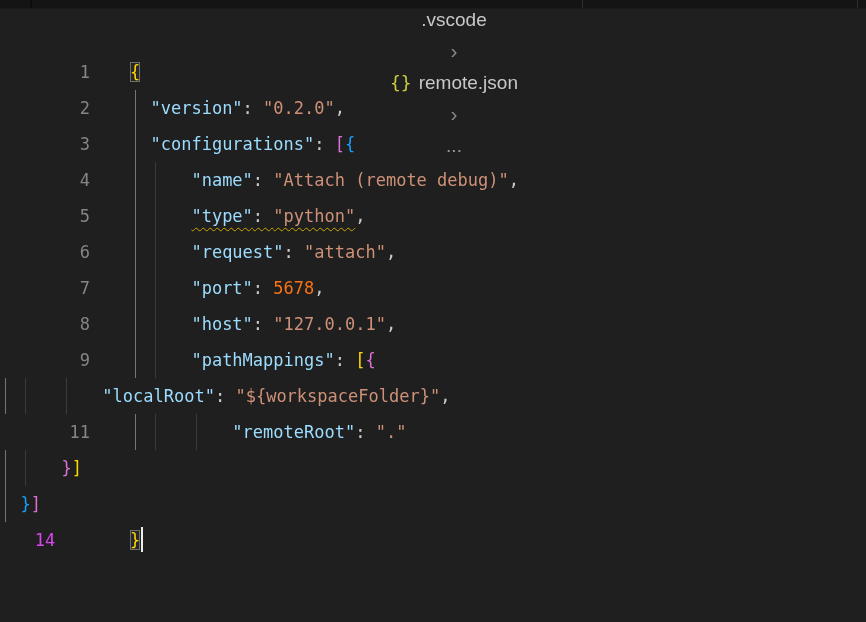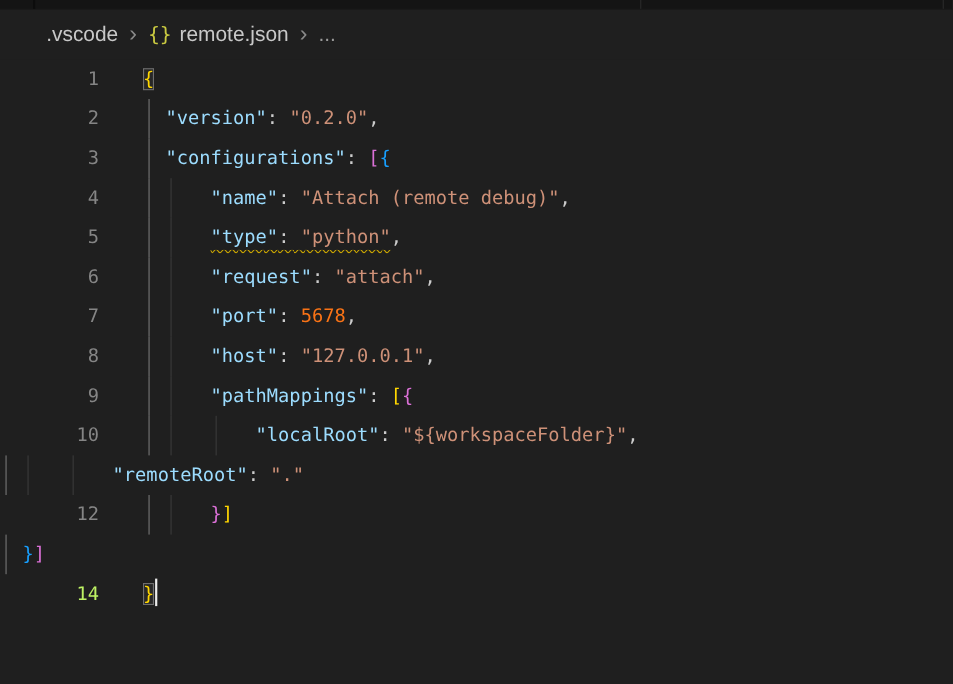--- a/index.html
+++ b/index.html
@@ -19,38 +19,39 @@
   .tab-strip .sep.s2 { left:582px; }
   .tab-strip .sep.s3 { left:857px; }
 
   
   .breadcrumb {
     height:45px; display:flex; align-items:center;
     padding-left:42px; gap:10px;
     font-family:"Liberation Sans",sans-serif;
     font-size:19px; color:#c8c8c8;
     background:#1f1f1f;
+    flex-direction:column;
   }
   .breadcrumb .crumb { cursor:pointer; }
   .breadcrumb .bc-sep { color:#8a8a8a; font-size:21px; line-height:1; transform:translateY(-1px); }
   .breadcrumb .json-icon {
     color:#cbcb41; font-family:"DejaVu Sans Mono",monospace;
     font-size:18px; margin-right:7px;
   }
   .breadcrumb .crumb-ellipsis { color:#9a9a9a; }
 
   
   .editor { padding-top:0; }
   .code-line { display:flex; height:36px; align-items:center; }
   .line-number {
     width:130px; padding-right:40px; flex:0 0 130px;
     text-align:right; font-size:17px; color:#858585;
     user-select:none;
   }
-  .line-number.active { color:#bef264; }
+  .line-number.active { color:#d946ef;text-align:center; }
   .line-code {
     position:relative; flex:1; height:100%;
     white-space:pre; font-size:17px; line-height:36px; color:#d4d4d4;
   }
   .indent-guide { position:absolute; top:0; bottom:0; width:1px; background:#3a3a3a; }
   .indent-guide.active { background:#767676; }
 
   .tok.key { color:#9cdcfe; }
   .tok.str { color:#ce9178; }
   .tok.num { color:#f97316; }
@@ -125,28 +126,27 @@
       </div>
       <div class="code-line">
         <div class="line-number">8</div>
         <div class="line-code"><span class="indent-guide active" style="left: calc(0ch + 5px);"></span><span class="indent-guide" style="left: calc(2ch + 5px);"></span><span class="tok">      </span><span class="tok key">"host"</span><span class="tok pn">: </span><span class="tok str">"127.0.0.1"</span><span class="tok pn">,</span></div>
       </div>
       <div class="code-line">
         <div class="line-number">9</div>
         <div class="line-code"><span class="indent-guide active" style="left: calc(0ch + 5px);"></span><span class="indent-guide" style="left: calc(2ch + 5px);"></span><span class="tok">      </span><span class="tok key">"pathMappings"</span><span class="tok pn">: </span><span class="tok b1">[</span><span class="tok b2">{</span></div>
       </div>
       <div class="code-line">
-        <div class="line-number">10</div>
         <div class="line-code"><span class="indent-guide active" style="left: calc(0ch + 5px);"></span><span class="indent-guide" style="left: calc(2ch + 5px);"></span><span class="indent-guide" style="left: calc(6ch + 5px);"></span><span class="tok">          </span><span class="tok key">"localRoot"</span><span class="tok pn">: </span><span class="tok str">"${workspaceFolder}"</span><span class="tok pn">,</span></div>
       </div>
       <div class="code-line">
+        <div class="line-number">11</div>
         <div class="line-code"><span class="indent-guide active" style="left: calc(0ch + 5px);"></span><span class="indent-guide" style="left: calc(2ch + 5px);"></span><span class="indent-guide" style="left: calc(6ch + 5px);"></span><span class="tok">          </span><span class="tok key">"remoteRoot"</span><span class="tok pn">: </span><span class="tok str">"."</span></div>
       </div>
       <div class="code-line">
-        <div class="line-number">12</div>
         <div class="line-code"><span class="indent-guide active" style="left: calc(0ch + 5px);"></span><span class="indent-guide" style="left: calc(2ch + 5px);"></span><span class="tok">      </span><span class="tok b2">}</span><span class="tok b1">]</span></div>
       </div>
       <div class="code-line">
         <div class="line-code"><span class="indent-guide active" style="left: calc(0ch + 5px);"></span><span class="tok">  </span><span class="tok b3">}</span><span class="tok b2">]</span></div>
       </div>
       <div class="code-line">
         <div class="line-number active">14</div>
         <div class="line-code"><span class="tok"></span><span class="tok b1 match">}</span><span class="cursor"></span></div>
       </div>
     </div>

